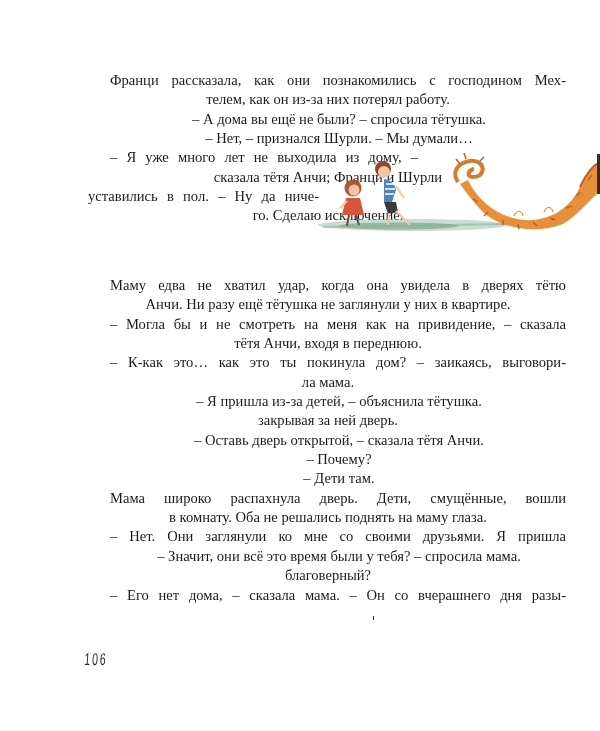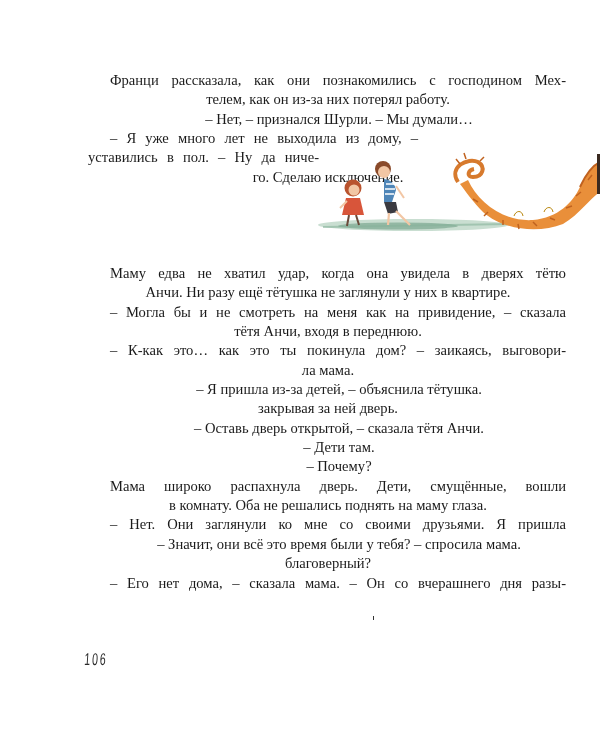--- a/index.html
+++ b/index.html
@@ -29,21 +29,21 @@
       line-height: 19.35px;
     }
     .block p {
       margin: 0;
       padding: 0;
       white-space: nowrap;
       text-align: center;
     }
     .block p.indent { text-indent: 22px; }
     .block1 { top: 71px; }
-    .block2 { top: 264px; }
+    .block2 { top: 276px; }
     .justify {
       display: block;
       text-align: justify;
       text-align-last: justify;
       white-space: normal;
     }
     .illustration {
       position: absolute;
       left: 318px;
       top: 132px;
@@ -71,22 +71,24 @@
     }
   </style>
 </head>
 <body>
 
 <div class="page">
 
   <div class="block block1">
     <p class="indent justify" style="width:478px">Франци рассказала, как они познакомились с господином Мех-</p>
     <p>телем, как он из-за них потерял работу.</p>
+    <p class="indent">– А дома вы ещё не были? – спросила тётушка.</p>
     <p class="indent">– Нет, – признался Шурли. – Мы думали…</p>
     <p class="indent justify" style="width:330px">– Я уже много лет не выходила из дому, –</p>
+    <p>сказала тётя Анчи; Франци и Шурли</p>
     <p class="justify" style="width:231px">уставились в пол. – Ну да ниче-</p>
     <p>го. Сделаю исключение.</p>
   </div>
 
   <div class="illustration">
     <svg width="282" height="104" viewBox="0 0 282 104" xmlns="http://www.w3.org/2000/svg">
 
       <g>
         <ellipse cx="95" cy="93" rx="95" ry="6" fill="#9cc2ac" opacity="0.55"></ellipse>
         <ellipse cx="80" cy="94" rx="60" ry="3.5" fill="#6f9f86" opacity="0.6"></ellipse>
@@ -128,22 +130,22 @@
   <div class="block block2">
     <p class="indent justify" style="width:478px">Маму едва не хватил удар, когда она увидела в дверях тётю</p>
     <p>Анчи. Ни разу ещё тётушка не заглянули у них в квартире.</p>
     <p class="indent justify" style="width:478px">– Могла бы и не смотреть на меня как на привидение, – сказала</p>
     <p>тётя Анчи, входя в переднюю.</p>
     <p class="indent justify" style="width:478px">– К-как это… как это ты покинула дом? – заикаясь, выговори-</p>
     <p>ла мама.</p>
     <p class="indent">– Я пришла из-за детей, – объяснила тётушка.</p>
     <p>закрывая за ней дверь.</p>
     <p class="indent">– Оставь дверь открытой, – сказала тётя Анчи.</p>
+    <p class="indent">– Почему?</p>
     <p class="indent">– Дети там.</p>
-    <p class="indent">– Почему?</p>
     <p class="indent justify" style="width:478px">Мама широко распахнула дверь. Дети, смущённые, вошли</p>
     <p>в комнату. Оба не решались поднять на маму глаза.</p>
     <p class="indent justify" style="width:478px">– Нет. Они заглянули ко мне со своими друзьями. Я пришла</p>
     <p class="indent">– Значит, они всё это время были у тебя? – спросила мама.</p>
     <p>благоверный?</p>
     <p class="indent justify" style="width:478px">– Его нет дома, – сказала мама. – Он со вчерашнего дня разы-</p>
   </div>
 
   <div class="tick-mark"></div>
 

